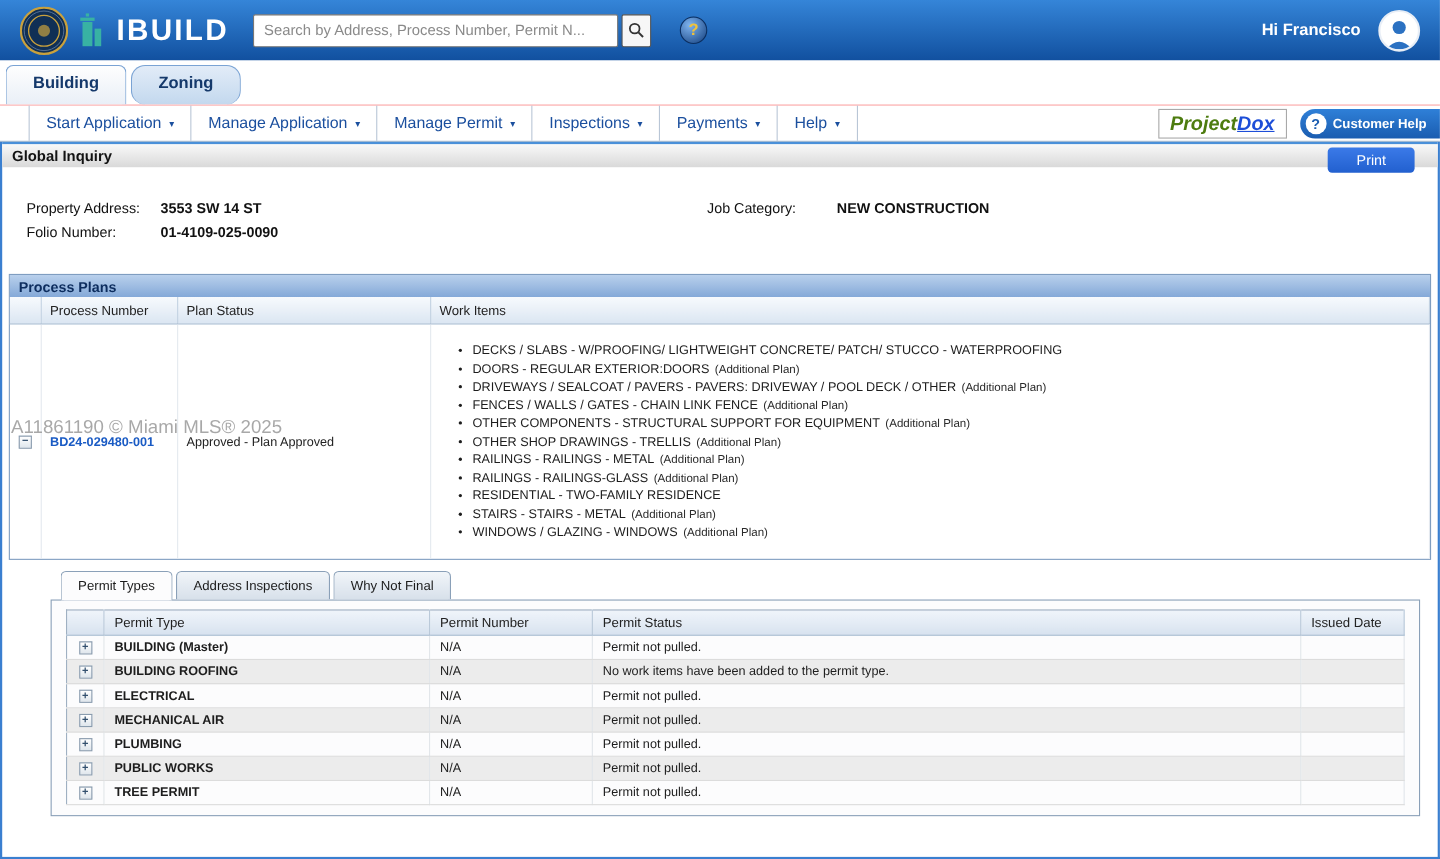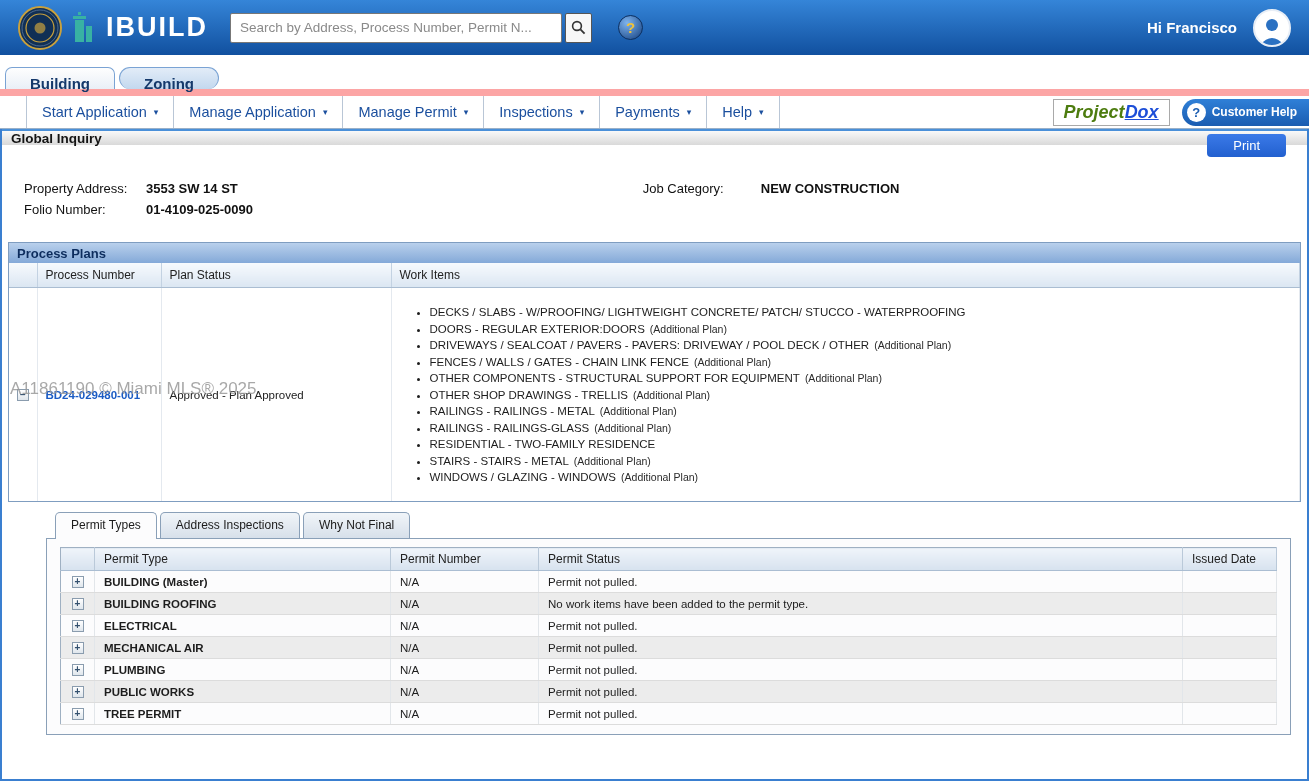--- a/index.html
+++ b/index.html
@@ -25,22 +25,22 @@
                 border:1px solid #0c2f60; color:#f0c23a; font-weight:bold;
                 font-size:15px; display:flex; align-items:center; justify-content:center;
                 cursor:pointer; }
   .top-right { margin-left:auto; display:flex; align-items:center; }
   .greeting { color:#fff; font-weight:bold; font-size:15px; margin-right:16px; }
   .avatar { width:38px; height:38px; border-radius:50%; background:#fff;
             display:flex; align-items:flex-end; justify-content:center; overflow:hidden;
             border:2px solid #e8eef6; cursor:pointer; }
 
   
-  .navtabs { background:#fff; padding:12px 0 0 5px; display:flex; gap:4px;
-             border-bottom:7px solid #fca5a5; height:41px; }
+  .navtabs { background:#fff; padding:4px 0 0 5px; display:flex; gap:4px;
+             border-bottom:1px solid #fca5a5; height:41px; }
   .navtab { padding:7px 24px 6px; border:1px solid #7aa3d4; border-bottom:none;
             border-radius:7px 7px 0 0; font-size:15px; font-weight:bold;
             color:#15396b; cursor:pointer; }
   .navtab.active { background:linear-gradient(#fefefe,#e9eff7); }
   .navtab.alt { background:linear-gradient(#e2ecf8,#c3d8ee);border-radius:13px; }
 
   
   .menubar { display:flex; align-items:stretch; height:33px; border-bottom:1px solid #9ab0c8;padding-left:12px; }
   .menu-item { display:flex; align-items:center; gap:7px; padding:0 15px;
                border-right:1px solid #b9c6d6; color:#1b4f9e; font-size:14.5px;
@@ -56,31 +56,31 @@
                font-size:12px; height:27px; display:flex; align-items:center; gap:6px;
                padding:0 12px 0 5px; border-radius:14px 0 0 14px; cursor:pointer; }
   .cust-help .qcircle { width:19px; height:19px; border-radius:50%; background:#fff;
                color:#1a5cb0; font-size:13px; font-weight:bold; display:flex;
                align-items:center; justify-content:center; }
 
   
   .main { height:652px; border-left:2px solid #3a7fd0; border-right:2px solid #3a7fd0;
           border-bottom:2px solid #3a7fd0; position:relative; background:#fff; }
 
-  .page-header { height:16px; background:linear-gradient(#f9f9f9,#d9d9d9);
+  .page-header { height:23px; background:linear-gradient(#f9f9f9,#d9d9d9);
                  border-top:2px solid #4a90d9; display:flex; align-items:center;
                  padding:0 9px; position:relative; }
   .page-title { font-weight:bold; font-size:13.5px; color:#141414; }
   .print-btn { position:absolute; right:21px; top:3px; height:23px;
                background:linear-gradient(#3b7ae8,#2260cf); color:#fff; border:none;
                border-radius:4px; padding:0 26px; font-size:13px; cursor:pointer; }
 
   
   .property { margin:30px 0 0 22px; font-size:13px; color:#111; }
-  .prop-row { display:flex; height:21px; align-items:flex-end; }
+  .prop-row { display:flex; height:21px; align-items:flex-start; }
   .prop-label { width:122px; }
   .prop-value { font-weight:bold; }
   .job-cat { margin-left:405px; display:flex; }
   .job-cat .prop-label { width:118px; }
 
   
   .pp-section { margin:25px 6px 0 6px; border:1px solid #7f9dc0; }
   .pp-title { height:20px; background:linear-gradient(#b9d0ec,#84a9d8);
               color:#0d2d5e; font-weight:bold; font-size:13px;
               display:flex; align-items:center; padding:0 8px; }

